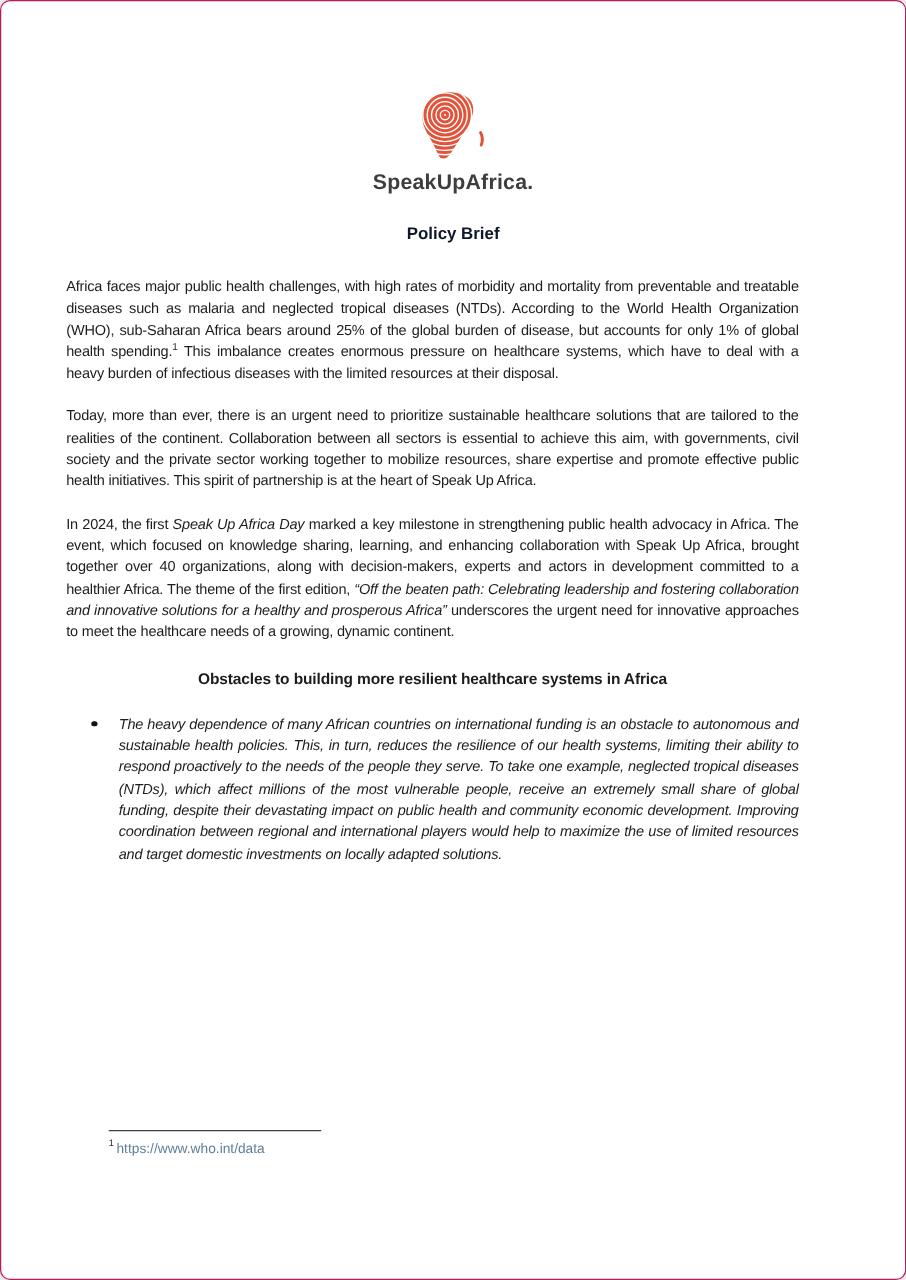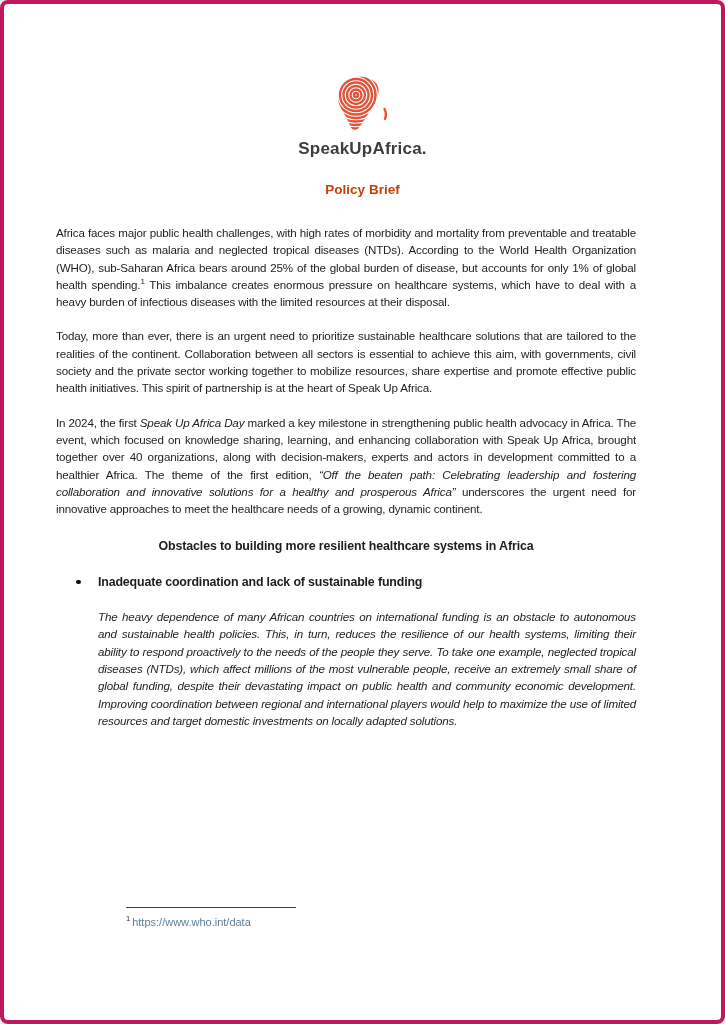--- a/index.html
+++ b/index.html
@@ -5,21 +5,21 @@
   html, body { margin: 0; padding: 0; }
   body {
     width: 725px; height: 1024px;
     background: #ebebeb;
     font-family: "Liberation Sans", sans-serif;
     position: relative;
   }
   .page {
     position: absolute; inset: 0;
     background: #ffffff;
-    border: 4px solid #be185d;
+    border: 1px solid #be185d;
     border-radius: 8px;
     box-sizing: border-box;
     overflow: hidden;
     color: #1c1c1c;
   }
   
   .brand-block { text-align: center; padding-top: 72px; }
   .logo-icon svg { display: block; margin: 0 auto; }
   .wordmark {
     margin-top: 3px;
@@ -36,21 +36,21 @@
     font-weight: 700;
     text-align: center;
     color: #111111;
     letter-spacing: -0.2px;
   }
   .doc-subtitle {
     margin: 23px 0 0;
     font-size: 13.5px;
     font-weight: 700;
     text-align: center;
-    color: #c2410c;
+    color: #0f172a;
   }
   
   .content {
     margin: 27px 85px 0 52px;
     font-size: 11.6px;
     line-height: 17.3px;
     letter-spacing: -0.15px;
     text-align: justify;
     color: #1d1d1d;
   }
@@ -74,21 +74,21 @@
     font-size: 12.4px;
     font-weight: 700;
     margin-bottom: 3px;
     text-align: left;
   }
   .bullet-quote { margin: 0; }
   .bullet-body { margin-top: 17px !important; font-style: italic; }
   
   .footnote {
     position: absolute;
-    left: 86px; top: 903px; margin-left: 36px;
+    left: 86px; top: 903px;
   }
   .footnote-rule {
     width: 170px;
     border-top: 1.3px solid #3f3f3f;
     margin-bottom: 8px;
   }
   .footnote-line { font-size: 11px; color: #2f2f2f; letter-spacing: 0; }
   .footnote-line sup { font-size: 7.5px; vertical-align: super; line-height: 0; margin-right: 2px; }
   .footnote-line a { text-decoration: none; }
 </style>
@@ -128,21 +128,20 @@
 
   <div class="content">
     <p><span>Africa faces major public health challenges, with high rates of morbidity and mortality from preventable and treatable diseases such as malaria and neglected tropical diseases (NTDs). According to the World Health Organization (WHO), sub-Saharan Africa bears around 25% of the global burden of disease, but accounts for only 1% of global health spending.</span><sup>1</sup><span> This imbalance creates enormous pressure on healthcare systems, which have to deal with a heavy burden of infectious diseases with the limited resources at their disposal.</span></p>
     <p><span>Today, more than ever, there is an urgent need to prioritize sustainable healthcare solutions that are tailored to the realities of the continent. Collaboration between all sectors is essential to achieve this aim, with governments, civil society and the private sector working together to mobilize resources, share expertise and promote effective public health initiatives. This spirit of partnership is at the heart of Speak Up Africa.</span></p>
     <p><span>In 2024, the first </span><em>Speak Up Africa Day</em><span> marked a key milestone in strengthening public health advocacy in Africa. The event, which focused on knowledge sharing, learning, and enhancing collaboration with Speak Up Africa, brought together over 40 organizations, along with decision-makers, experts and actors in development committed to a healthier Africa. The theme of the first edition, </span><em>“Off the beaten path: Celebrating leadership and fostering collaboration and innovative solutions for a healthy and prosperous Africa”</em><span> underscores the urgent need for innovative approaches to meet the healthcare needs of a growing, dynamic continent.</span></p>
 
     <div class="section-heading">Obstacles to building more resilient healthcare systems in Africa</div>
 
     <div class="bullet-item">
       <span class="bullet-dot"></span>
-      <div class="bullet-title">Inadequate coordination and lack of sustainable funding</div>
       <p class="bullet-body">The heavy dependence of many African countries on international funding is an obstacle to autonomous and sustainable health policies. This, in turn, reduces the resilience of our health systems, limiting their ability to respond proactively to the needs of the people they serve. To take one example, neglected tropical diseases (NTDs), which affect millions of the most vulnerable people, receive an extremely small share of global funding, despite their devastating impact on public health and community economic development. Improving coordination between regional and international players would help to maximize the use of limited resources and target domestic investments on locally adapted solutions.</p>
     </div>
   </div>
 
   <div class="footnote">
     <div class="footnote-rule"></div>
     <div class="footnote-line">
       <sup>1</sup><a href="#" style="color: rgb(94, 127, 151);">https://www.who.int/data</a>
     </div>
   </div>

